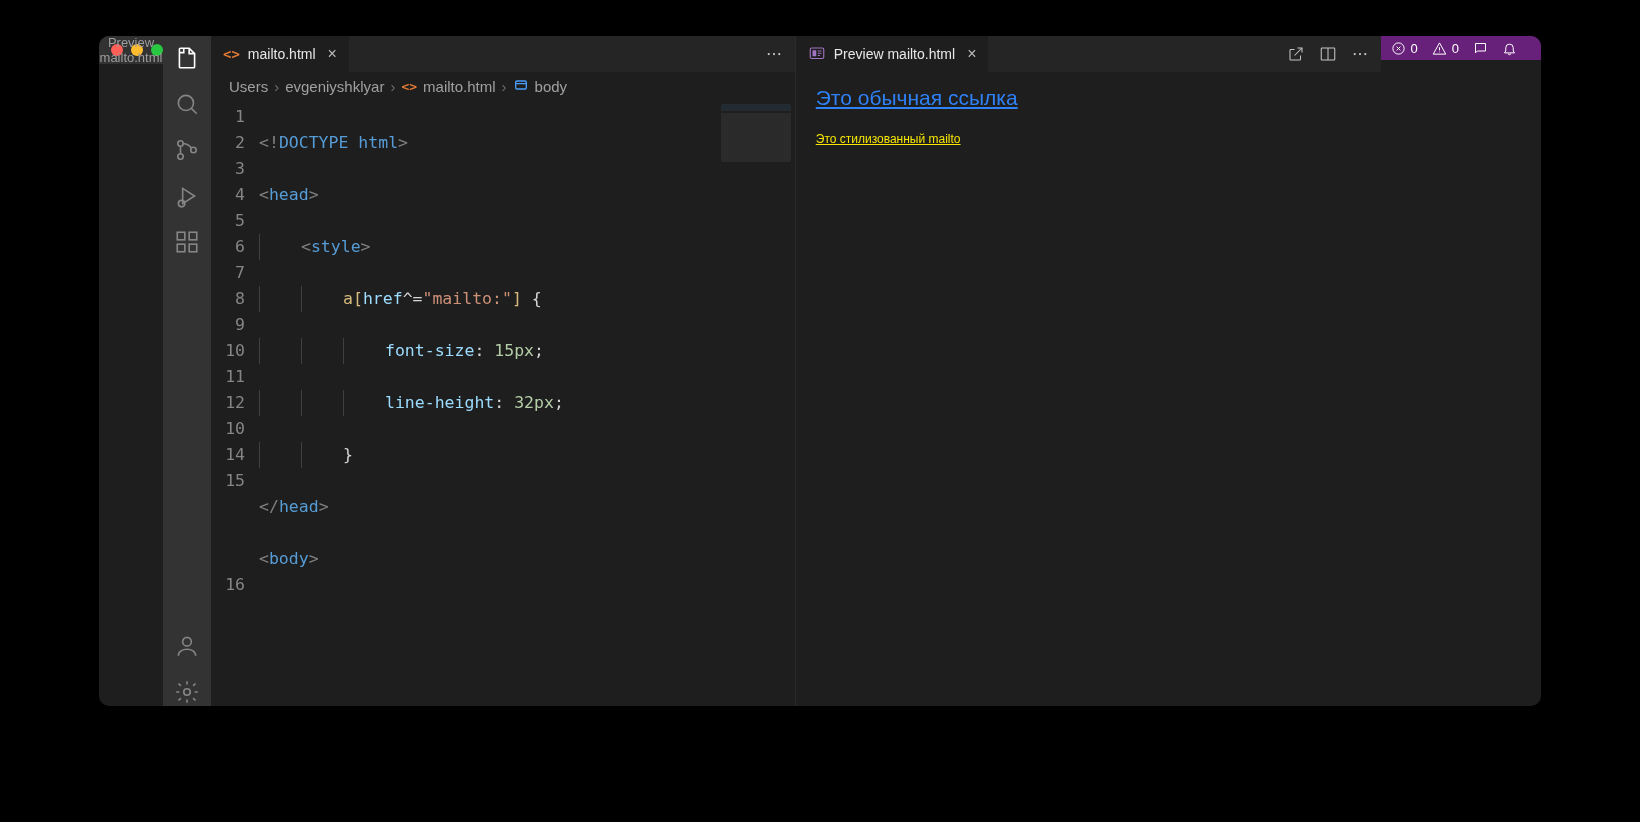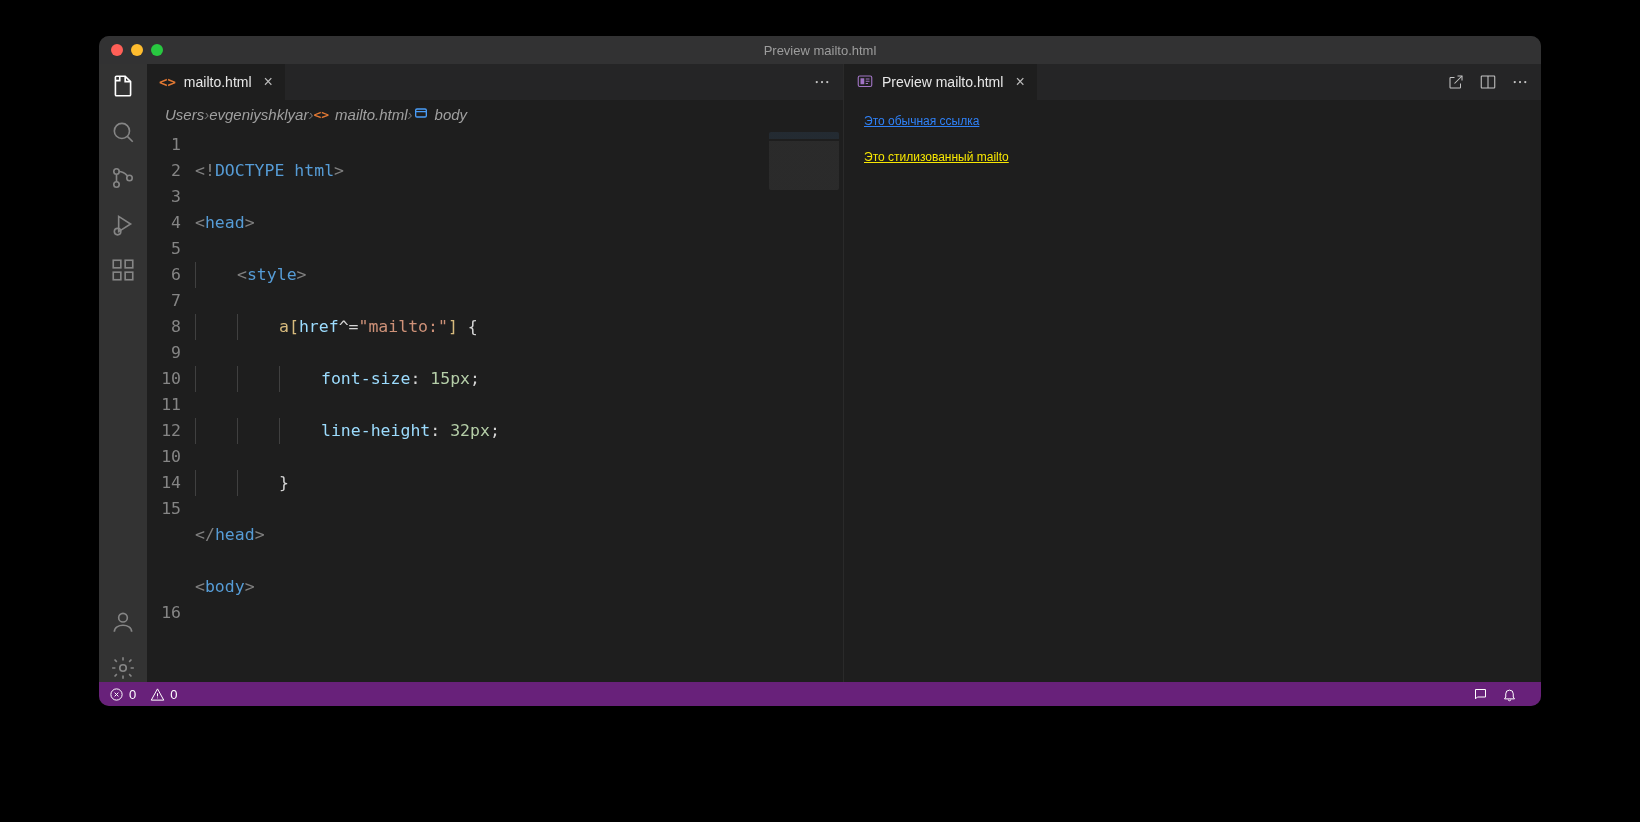--- a/index.html
+++ b/index.html
@@ -13,21 +13,21 @@
     justify-content: center;
     padding-top: 36px;
   }
   .window {
     width: 1442px;
     height: 670px;
     background: #1e1e1e;
     border-radius: 10px;
     overflow: hidden;
     display: flex;
-    flex-direction: column;
+    flex-direction: row;
     box-shadow: 0 20px 60px rgba(0,0,0,.6);
   }
   
   .titlebar {
     height: 28px;
     background: #323233;
     display: flex;
     align-items: center;
     position: relative;
     flex: 0 0 auto;
@@ -82,23 +82,23 @@
   .tab .file-ico { color:#e37933; font-weight:bold; font-family:monospace; font-size:14px; }
   .tab .close { color:#bbb; font-size:16px; line-height:1; margin-left:4px; cursor:pointer;}
   .tabbar .tab-actions {
     margin-left:auto; display:flex; align-items:center; gap:14px;
     padding:0 12px; color:#c5c5c5;
   }
   .tab-actions .ico { width:18px; height:18px; cursor:pointer; display:flex; align-items:center; justify-content:center;}
   .tab-actions svg { width:18px; height:18px; stroke:currentColor; fill:none; stroke-width:1.4;}
 
   .breadcrumbs {
-    height:28px; display:flex; align-items:center; 
+    height:28px; display:flex; align-items:center; gap:6px;
     padding:0 18px; color:#a0a0a0; font-size:15px;
-    flex:0 0 auto; background:#1e1e1e;font-style:italic;
+    flex:0 0 auto; background:#1e1e1e;
   }
   .breadcrumbs .sep { color:#6e6e6e; }
   .breadcrumbs .seg { display:flex; align-items:center; gap:6px;}
   .bc-file-ico { color:#e37933; font-family:monospace; font-weight:bold; font-size:13px;}
   .bc-sym-ico { color:#4a9df8; }
 
   .editor-body {
     flex:1; display:flex; min-height:0; font-family: "SF Mono", Menlo, Consolas, monospace;
     font-size:16.5px; line-height:26px; position:relative; overflow:hidden;
     background:#1e1e1e;
@@ -135,21 +135,21 @@
   }
   .cursor-ind {
     position:absolute; right:0; top: calc(4px + 26px*9 - 2px); 
     width:22px; height:22px; color:#d4d4d4;
   }
 
   .preview-body {
     flex:1; background:#1e1e1e; padding:14px 20px; overflow:auto;
     font-family:-apple-system, sans-serif;
   }
-  .prev-link1 { color:#2f81f7; text-decoration:underline; font-size:12px; display:block; margin-bottom:22px;}
+  .prev-link1 { color:#2f81f7; text-decoration:underline; font-size:21px; display:block; margin-bottom:22px;}
   .prev-link2 { color:#f7e702; text-decoration:underline; font-size:12px; display:block;}
 
   
   .statusbar {
     height:24px; background:#68217a; color:#fff;
     display:flex; align-items:center; font-size:13px;
     padding:0 10px; flex:0 0 auto;
   }
   .statusbar .sb-item { display:flex; align-items:center; gap:5px; margin-right:14px; cursor:pointer;}
   .statusbar .sb-spacer { flex:1; }

